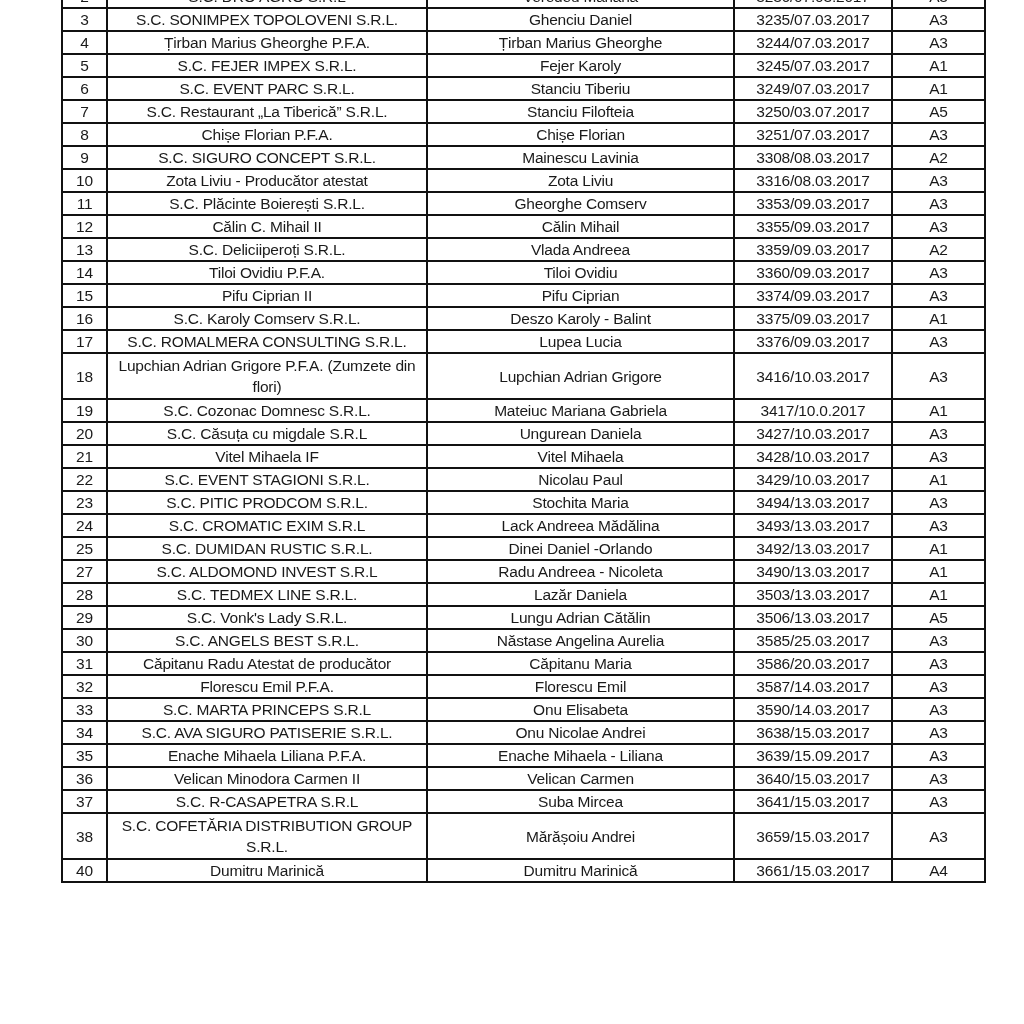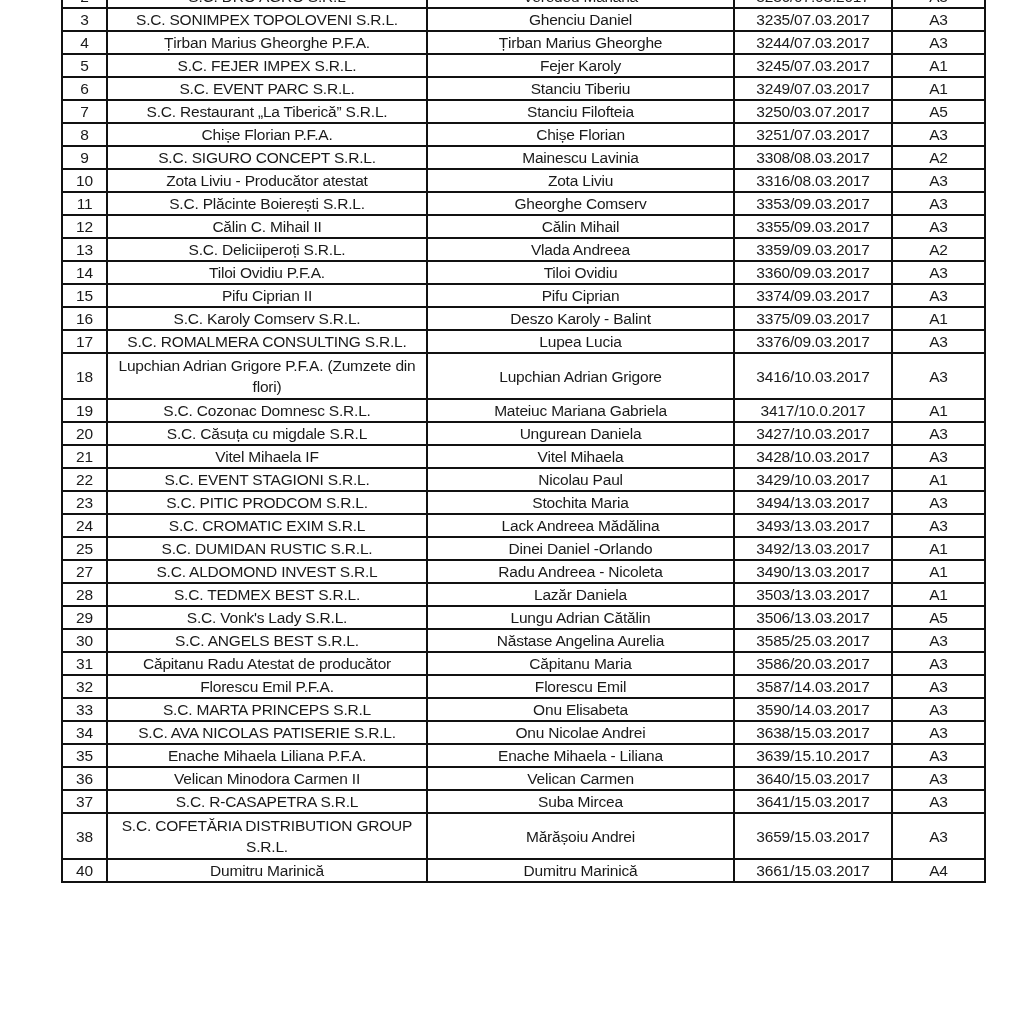--- a/index.html
+++ b/index.html
@@ -238,21 +238,21 @@
         </tr>
         <tr>
           <td>27</td>
           <td>S.C. ALDOMOND INVEST S.R.L</td>
           <td>Radu Andreea - Nicoleta</td>
           <td>3490/13.03.2017</td>
           <td>A1</td>
         </tr>
         <tr>
           <td>28</td>
-          <td>S.C. TEDMEX BEST S.R.L.</td>
+          <td>S.C. TEDMEX LINE S.R.L.</td>
           <td>Lazăr Daniela</td>
           <td>3503/13.03.2017</td>
           <td>A1</td>
         </tr>
         <tr>
           <td>29</td>
           <td>S.C. Vonk's Lady S.R.L.</td>
           <td>Lungu Adrian Cătălin</td>
           <td>3506/13.03.2017</td>
           <td>A5</td>
@@ -280,30 +280,30 @@
         </tr>
         <tr>
           <td>33</td>
           <td>S.C. MARTA PRINCEPS S.R.L</td>
           <td>Onu Elisabeta</td>
           <td>3590/14.03.2017</td>
           <td>A3</td>
         </tr>
         <tr>
           <td>34</td>
-          <td>S.C. AVA NICOLAS PATISERIE S.R.L.</td>
+          <td>S.C. AVA SIGURO PATISERIE S.R.L.</td>
           <td>Onu Nicolae Andrei</td>
           <td>3638/15.03.2017</td>
           <td>A3</td>
         </tr>
         <tr>
           <td>35</td>
           <td>Enache Mihaela Liliana P.F.A.</td>
           <td>Enache Mihaela - Liliana</td>
-          <td>3639/15.10.2017</td>
+          <td>3639/15.09.2017</td>
           <td>A3</td>
         </tr>
         <tr>
           <td>36</td>
           <td>Velican Minodora Carmen II</td>
           <td>Velican Carmen</td>
           <td>3640/15.03.2017</td>
           <td>A3</td>
         </tr>
         <tr>

